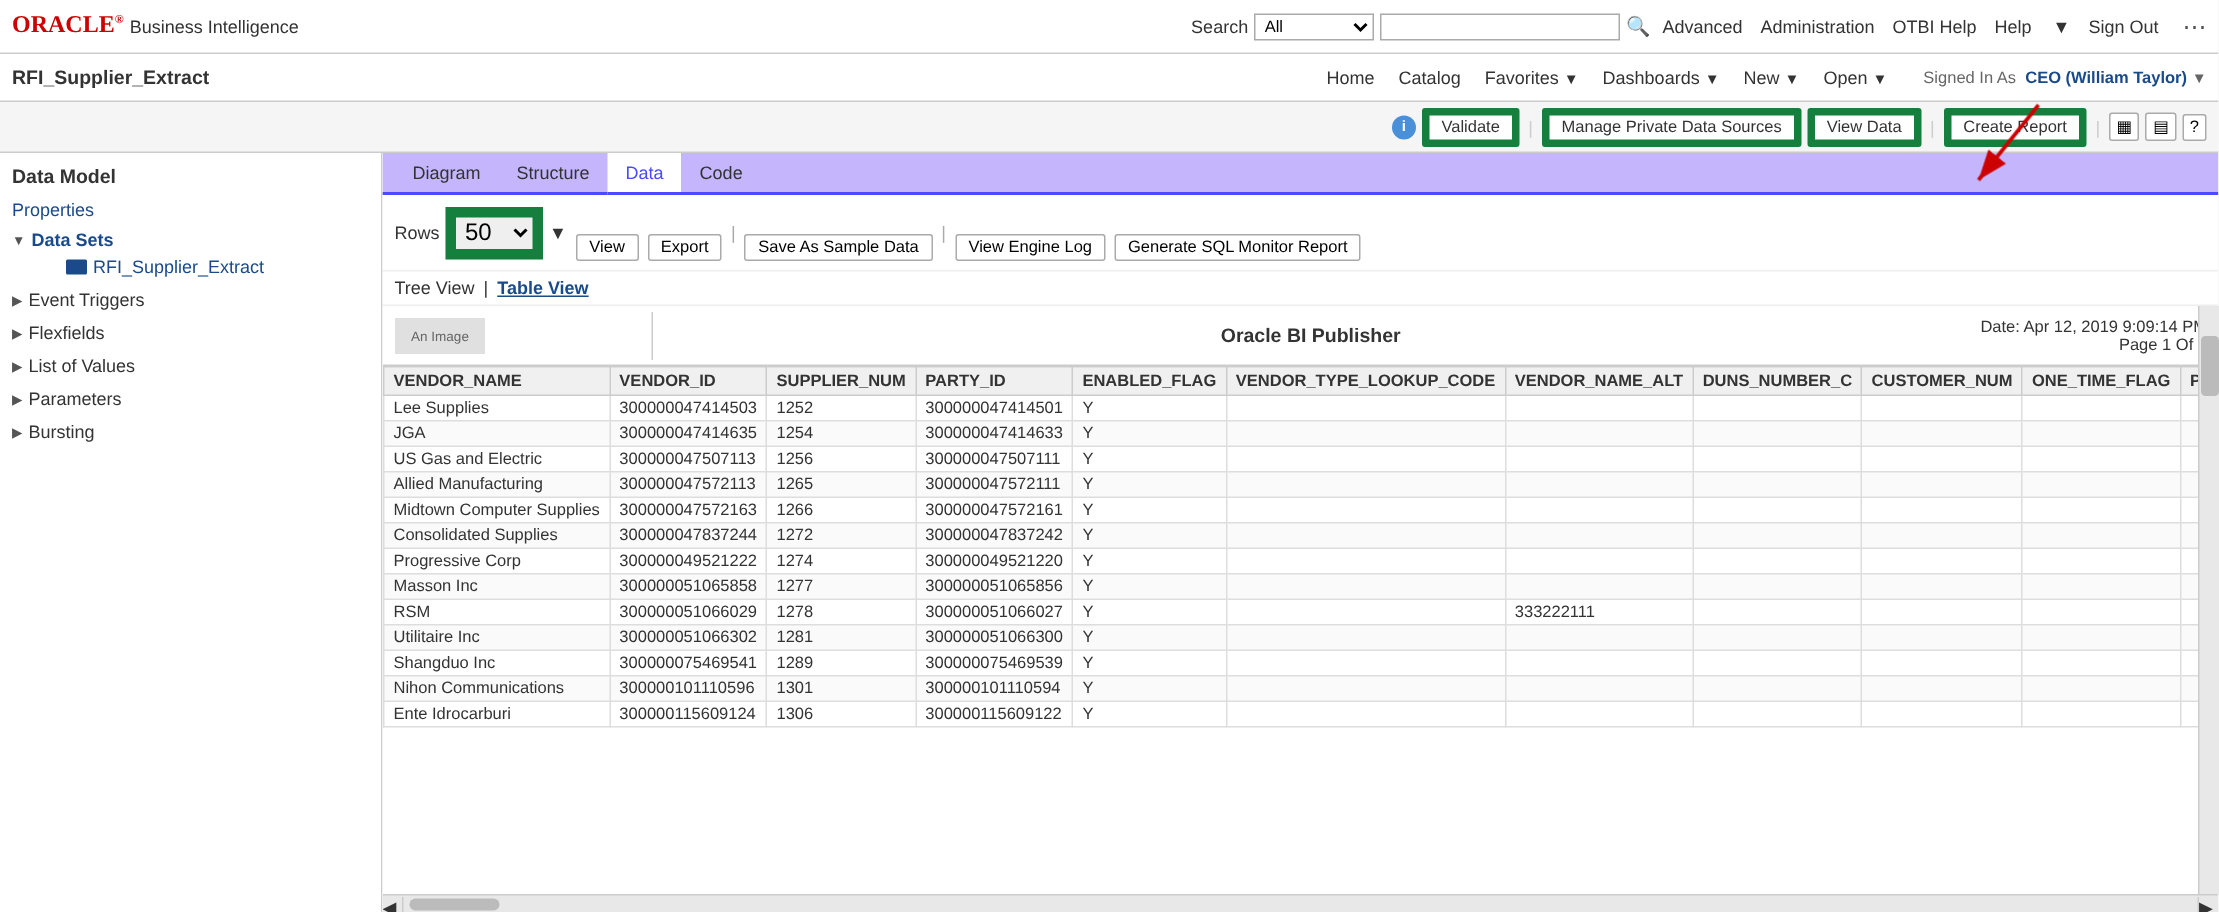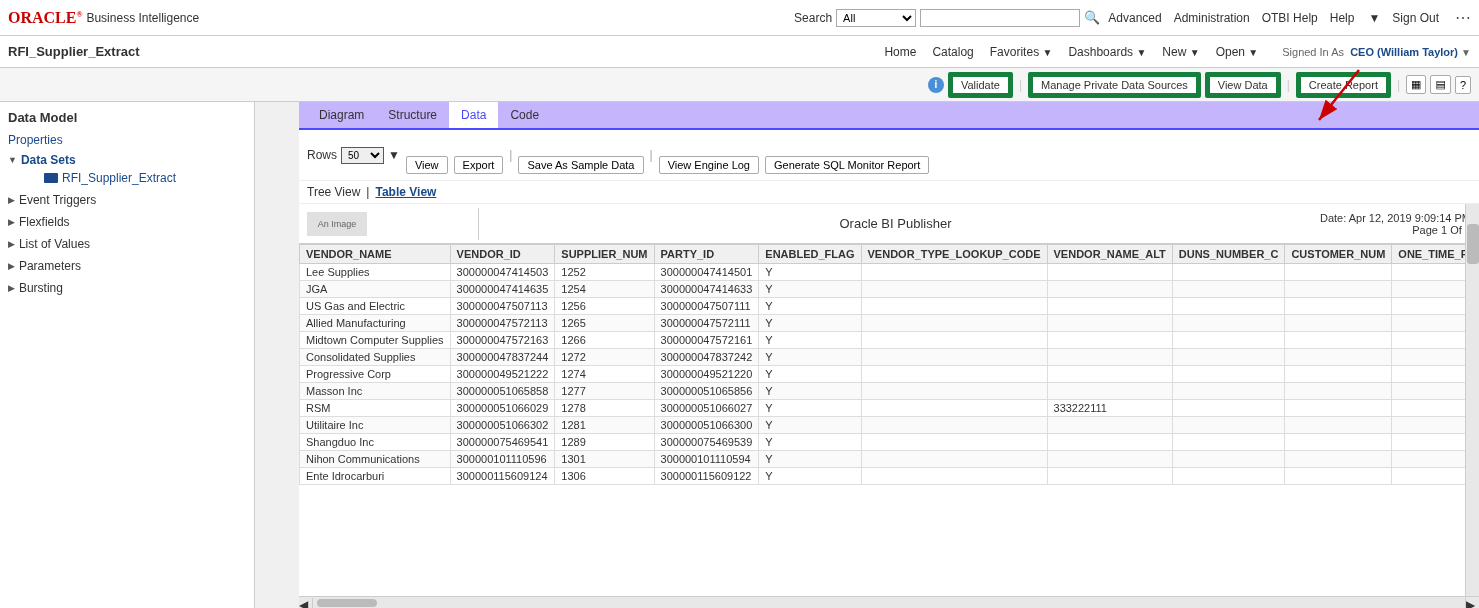--- a/index.html
+++ b/index.html
@@ -142,21 +142,20 @@
       padding: 2px 4px;
       cursor: pointer;
       font-size: 11px;
       border-radius: 2px;
     }
 
     
     .main-content {
       display: flex;
       height: calc(608px - 36px - 32px - 34px);
-      gap: 44px;
     }
 
     
     .sidebar {
       width: 255px;
       min-width: 255px;
       background: #fff;
       border-right: 1px solid #ccc;
       padding: 8px;
       overflow-y: auto;
@@ -247,22 +246,22 @@
       border-bottom: 1px solid #eee;
       flex-wrap: wrap;
     }
     .rows-select-area {
       display: flex;
       align-items: center;
       gap: 4px;
       font-size: 12px;
     }
     .rows-select {
-      border: 1px solid #15803d;
-      font-size: 10px;
+      border: 7px solid #15803d;
+      font-size: 16px;
       padding: 1px 2px;
     }
     .data-btn {
       background: #fff;
       border: 1px solid #aaa;
       padding: 2px 8px;
       font-size: 11px;
       cursor: pointer;
       border-radius: 2px;
       margin-top: 20px;
@@ -315,21 +314,21 @@
       align-items: center;
       justify-content: center;
       font-size: 9px;
       color: #666;
     }
     .report-title-cell {
       flex: 1;
       text-align: center;
       padding: 4px;
       font-size: 13px;
-      font-weight: normal;
+      font-weight: bold;
       color: #333;
     }
     .report-date-cell {
       padding: 4px 8px;
       font-size: 11px;
       color: #333;
       text-align: right;
       min-width: 160px;
     }
 

